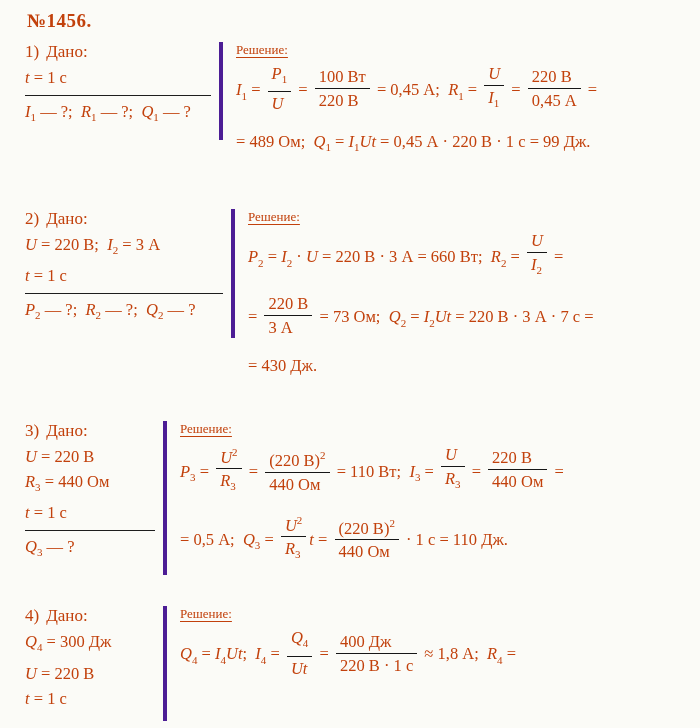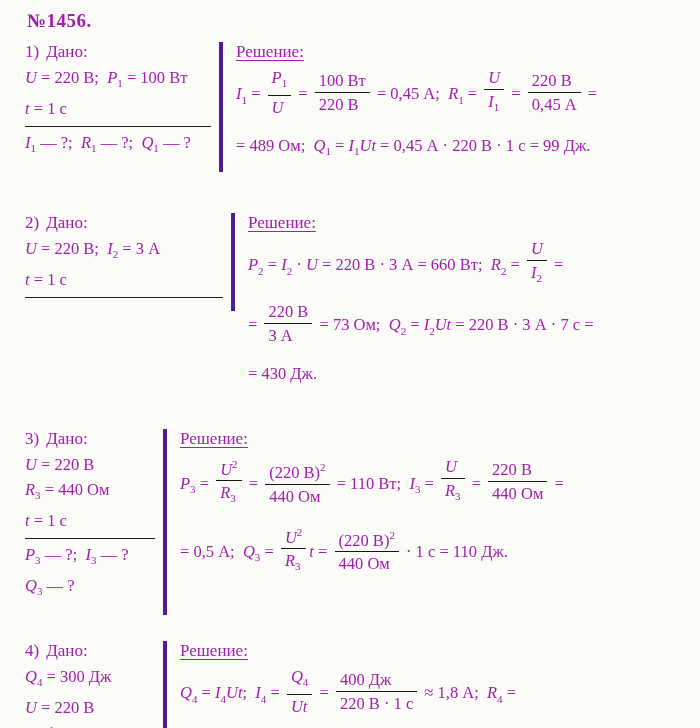--- a/index.html
+++ b/index.html
@@ -1,60 +1,59 @@
 <!DOCTYPE html>
 <html><head>
 <meta charset="utf-8">
 <style>
   * { box-sizing: border-box; }
   html,body { margin:0; padding:0; }
   .page {
     width:700px; height:728px;
     background:#fbfbf7;
     font-family:"Liberation Serif","DejaVu Serif",serif;
-    color:#a21caf;
+    color:#c2410c;
     padding:8px 9px 0 25px;
     overflow:hidden;
     position:relative;
   }
   .title { font-weight:bold; font-size:19px; margin:2px 0 10px 2px; letter-spacing:0.5px; }
   .problem { display:flex; align-items:flex-start; }
   .p1 { margin-bottom:36px; }
   .p2 { margin-bottom:30px; }
   .p3 { margin-bottom:26px; }
   .p4 { margin-bottom:0; }
   .given-col { flex:0 0 auto; border-right:4px solid #4c1d95; padding:0 8px 10px 0; }
   .sol-col { padding-left:13px; flex:1 1 auto; }
   .given-header { font-size:17px; margin-bottom:3px; }
   .pnum { margin-right:7px; }
   .math-line { white-space:nowrap; font-size:16.5px; line-height:25px; }
   .sol .math-line { line-height:26px; margin:10px 0 12px; }
   .sol .math-line:first-child { margin-top:8px; }
   .hrule { border-top:1.7px solid #1d1d1d; margin:5px 0 3px; }
-  .sol-label { font-size:17px; text-decoration:underline; text-underline-offset:3px; }
+  .sol-label { font-size:13px; text-decoration:underline; text-underline-offset:3px; }
   i { font-style:italic; }
   sub, sup { font-size:11px; }
   .frac { display:inline-block; vertical-align:middle; margin:0 3px; position:relative; top:-3px; }
   .frac > .num { display:block; border-bottom:1.5px solid #161616; padding:0 4px 1px; line-height:21px; }
   .frac > .den { display:block; padding:1px 4px 0; line-height:21px; }
 </style>
 </head>
 <body>
 
 <div class="page">
 
   <div class="title">№1456.</div>
 
   <section class="problem p1">
     <div class="given-col" style="width:198px">
       <div class="given-header">
         <span class="pnum">1)</span><span>Дано:</span>
       </div>
       <div class="math-block">
-          <div class="math-line"><i>U</i><span> = 220 В;&nbsp; </span><i>P</i><sub>1</sub><span> = 100 Вт</span></div>
           <div class="math-line"><i>t</i><span> = 1 с</span></div>
         </div>
       <div class="hrule"></div>
       <div class="math-block">
           <div class="math-line"><i>I</i><sub>1</sub><span> — ?;&nbsp; </span><i>R</i><sub>1</sub><span> — ?;&nbsp; </span><i>Q</i><sub>1</sub><span> — ?</span></div>
         </div>
     </div>
     <div class="sol-col">
       <div class="sol-label">Решение:</div>
       <div class="math-block sol">
@@ -67,20 +66,23 @@
   <section class="problem p2">
     <div class="given-col" style="width:210px">
       <div class="given-header">
         <span class="pnum">2)</span><span>Дано:</span>
       </div>
       <div class="math-block">
           <div class="math-line"><i>U</i><span> = 220 В;&nbsp; </span><i>I</i><sub>2</sub><span> = 3 А</span></div>
           <div class="math-line"><i>t</i><span> = 1 с</span></div>
         </div>
       <div class="hrule"></div>
+      <div class="math-block">
+          <div class="math-line"><i>P</i><sub>2</sub><span> — ?;&nbsp; </span><i>R</i><sub>2</sub><span> — ?;&nbsp; </span><i>Q</i><sub>2</sub><span> — ?</span></div>
+        </div>
     </div>
     <div class="sol-col">
       <div class="sol-label">Решение:</div>
       <div class="math-block sol">
           <div class="math-line"><i>P</i><sub>2</sub><span> = </span><i>I</i><sub>2</sub><span> · </span><i>U</i><span> = 220 В · 3 А = 660 Вт;&nbsp; </span><i>R</i><sub>2</sub><span> = </span><span class="frac"><span class="num"><i>U</i></span><span class="den"><i>I</i><sub>2</sub></span></span><span> =</span></div>
           <div class="math-line"><span>= </span><span class="frac"><span class="num"><span>220 В</span></span><span class="den"><span>3 А</span></span></span><span> = 73 Ом;&nbsp; </span><i>Q</i><sub>2</sub><span> = </span><i>I</i><sub>2</sub><i>Ut</i><span> = 220 В · 3 А · 7 с =</span></div>
           <div class="math-line"><span>= 430 Дж.</span></div>
         </div>
     </div>
   </section>
@@ -90,21 +92,20 @@
       <div class="given-header">
         <span class="pnum">3)</span><span>Дано:</span>
       </div>
       <div class="math-block">
           <div class="math-line"><i>U</i><span> = 220 В</span></div>
           <div class="math-line"><i>R</i><sub>3</sub><span> = 440 Ом</span></div>
           <div class="math-line"><i>t</i><span> = 1 с</span></div>
         </div>
       <div class="hrule"></div>
       <div class="math-block">
-          <div class="math-line"><i>P</i><sub>3</sub><span> — ?;&nbsp; </span><i>I</i><sub>3</sub><span> — ?</span></div>
           <div class="math-line"><i>Q</i><sub>3</sub><span> — ?</span></div>
         </div>
     </div>
     <div class="sol-col">
       <div class="sol-label">Решение:</div>
       <div class="math-block sol">
           <div class="math-line"><i>P</i><sub>3</sub><span> = </span><span class="frac"><span class="num"><i>U</i><sup>2</sup></span><span class="den"><i>R</i><sub>3</sub></span></span><span> = </span><span class="frac"><span class="num"><span>(220 В)</span><sup>2</sup></span><span class="den"><span>440 Ом</span></span></span><span> = 110 Вт;&nbsp; </span><i>I</i><sub>3</sub><span> = </span><span class="frac"><span class="num"><i>U</i></span><span class="den"><i>R</i><sub>3</sub></span></span><span> = </span><span class="frac"><span class="num"><span>220 В</span></span><span class="den"><span>440 Ом</span></span></span><span> =</span></div>
           <div class="math-line"><span>= 0,5 А;&nbsp; </span><i>Q</i><sub>3</sub><span> = </span><span class="frac"><span class="num"><i>U</i><sup>2</sup></span><span class="den"><i>R</i><sub>3</sub></span></span><i>t</i><span> = </span><span class="frac"><span class="num"><span>(220 В)</span><sup>2</sup></span><span class="den"><span>440 Ом</span></span></span><span> · 1 с = 110 Дж.</span></div>
         </div>
     </div>

